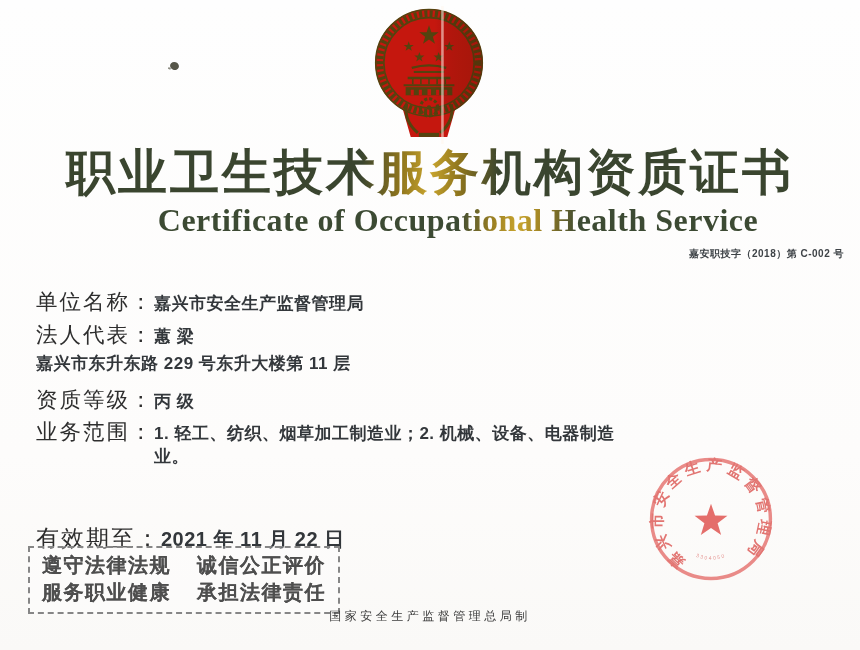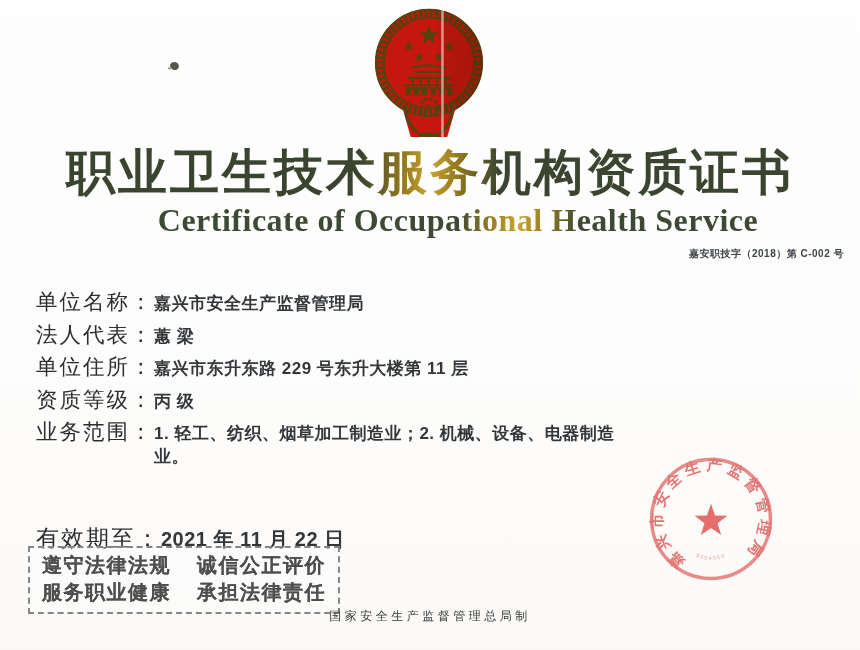--- a/index.html
+++ b/index.html
@@ -135,21 +135,20 @@
   <div class="fields">
     <div class="frow">
       <span class="flabel">单位名称：</span>
       <span class="fvalue">嘉兴市安全生产监督管理局</span>
     </div>
     <div class="frow">
       <span class="flabel">法人代表：</span>
       <span class="fvalue">蕙  梁</span>
     </div>
     <div class="frow">
-      <span class="flabel">单位住所：</span>
       <span class="fvalue">嘉兴市东升东路 229 号东升大楼第 11 层</span>
     </div>
     <div class="frow">
       <span class="flabel">资质等级：</span>
       <span class="fvalue">丙  级</span>
     </div>
     <div class="frow">
       <span class="flabel">业务范围：</span>
       <span class="fvalue">1. 轻工、纺织、烟草加工制造业；2. 机械、设备、电器制造业。</span>
     </div>

